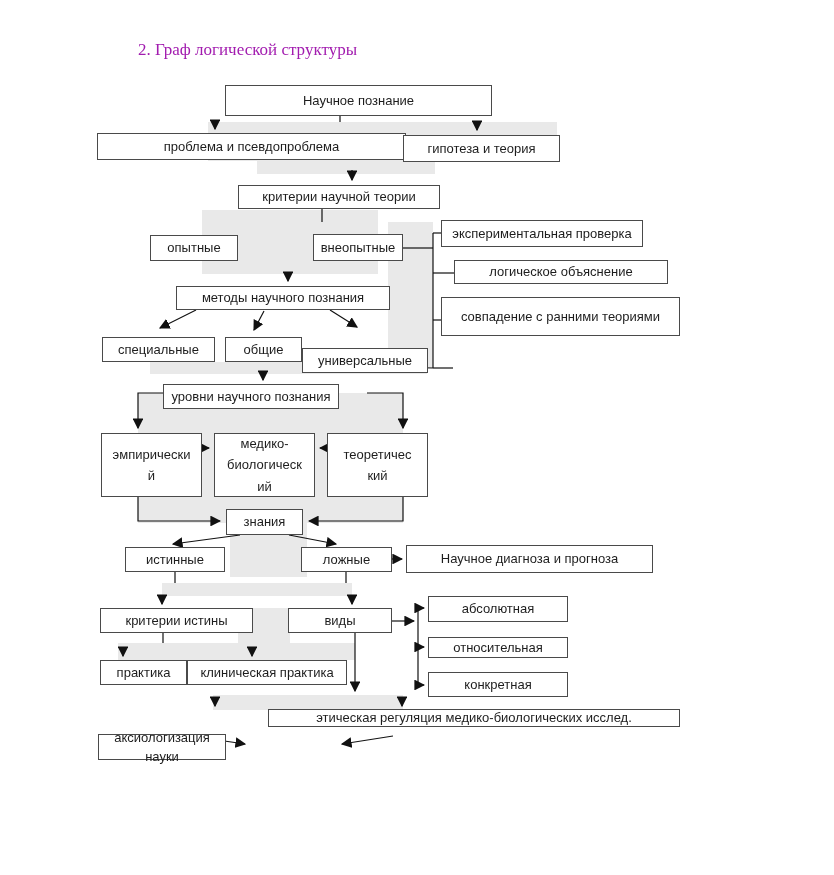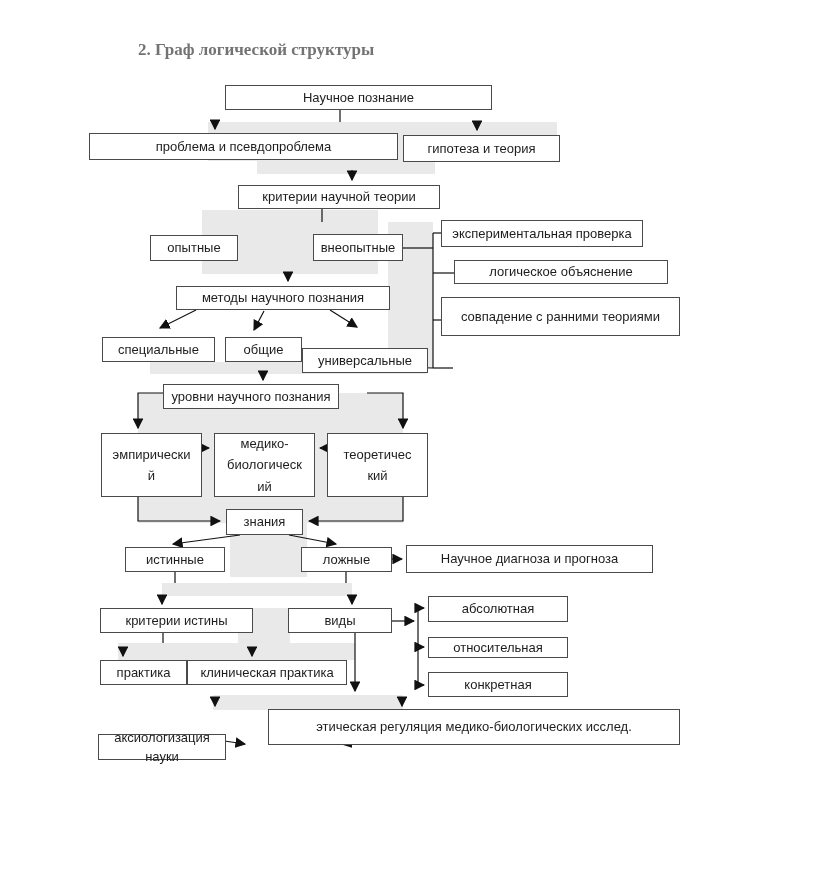--- a/index.html
+++ b/index.html
@@ -3,21 +3,21 @@
 <meta charset="utf-8">
 <style>
   html,body{margin:0;padding:0;background:#ffffff;}
   #page{
     position:relative;width:834px;height:875px;background:#ffffff;
     font-family:"Liberation Sans","DejaVu Sans",sans-serif;overflow:hidden;
   }
   #title{
     position:absolute;left:138px;top:40px;
     font-family:"Liberation Serif","DejaVu Serif",serif;
-    font-weight:bold;font-size:17px;color:#737373;
+    font-weight:normal;font-size:17px;color:#a21caf;
   }
   #wires{position:absolute;left:0;top:0;}
   .node{
     position:absolute;box-sizing:border-box;
     background:#ffffff;border:1px solid #4a4a4a;
     display:flex;align-items:center;justify-content:center;
     text-align:center;font-size:13px;line-height:1.5;color:#1d1d1d;
     white-space:pre-line;z-index:2;
   }
   .tall{line-height:1.62;}
@@ -90,22 +90,22 @@
       <path d="M355,633 V691" marker-end="url(#ah)"></path>
       <path d="M123,648 V656" marker-end="url(#ah)"></path>
       <path d="M252,648 V656" marker-end="url(#ah)"></path>
       <path d="M215,700 V706" marker-end="url(#ah)"></path>
       <path d="M402,700 V706" marker-end="url(#ah)"></path>
       <path d="M190,736 L245,744" marker-end="url(#ah)"></path>
       <path d="M393,736 L342,744" marker-end="url(#ah)"></path>
     </g>
   </svg>
 
-  <div class="node" style="left:225px;top:85px;width:267px;height:25px">Научное познание</div>
-  <div class="node" style="left:89px;top:133px;width:309px;height:27px">проблема и псевдопроблема</div>
+  <div class="node" style="left:225px;top:85px;width:267px;height:31px">Научное познание</div>
+  <div class="node" style="left:97px;top:133px;width:309px;height:27px">проблема и псевдопроблема</div>
   <div class="node" style="left:403px;top:135px;width:157px;height:27px">гипотеза и теория</div>
   <div class="node" style="left:238px;top:185px;width:202px;height:24px">критерии научной теории</div>
   <div class="node" style="left:150px;top:235px;width:88px;height:26px">опытные</div>
   <div class="node" style="left:313px;top:234px;width:90px;height:27px">внеопытные</div>
   <div class="node" style="left:441px;top:220px;width:202px;height:27px">экспериментальная проверка</div>
   <div class="node" style="left:454px;top:260px;width:214px;height:24px">логическое объяснение</div>
   <div class="node" style="left:441px;top:297px;width:239px;height:39px">совпадение с ранними теориями</div>
   <div class="node" style="left:176px;top:286px;width:214px;height:24px">методы научного познания</div>
   <div class="node" style="left:102px;top:337px;width:113px;height:25px">специальные</div>
   <div class="node" style="left:225px;top:337px;width:77px;height:25px">общие</div>
@@ -123,15 +123,15 @@
   <div class="node" style="left:301px;top:547px;width:91px;height:25px">ложные</div>
   <div class="node" style="left:406px;top:545px;width:247px;height:28px">Научное диагноза и прогноза</div>
   <div class="node" style="left:100px;top:608px;width:153px;height:25px">критерии истины</div>
   <div class="node" style="left:288px;top:608px;width:104px;height:25px">виды</div>
   <div class="node" style="left:428px;top:596px;width:140px;height:26px">абсолютная</div>
   <div class="node" style="left:428px;top:637px;width:140px;height:21px">относительная</div>
   <div class="node" style="left:428px;top:672px;width:140px;height:25px">конкретная</div>
   <div class="node" style="left:100px;top:660px;width:87px;height:25px">практика</div>
   <div class="node" style="left:187px;top:660px;width:160px;height:25px">клиническая практика</div>
   <div class="node" style="left:98px;top:734px;width:128px;height:26px">аксиологизация науки</div>
-  <div class="node" style="left:268px;top:709px;width:412px;height:36px">этическая регуляция медико-биологических  исслед.</div>
+  <div class="node" style="left:268px;top:709px;width:412px;height:18px">этическая регуляция медико-биологических  исслед.</div>
 
 </div>
 
 </body></html>

